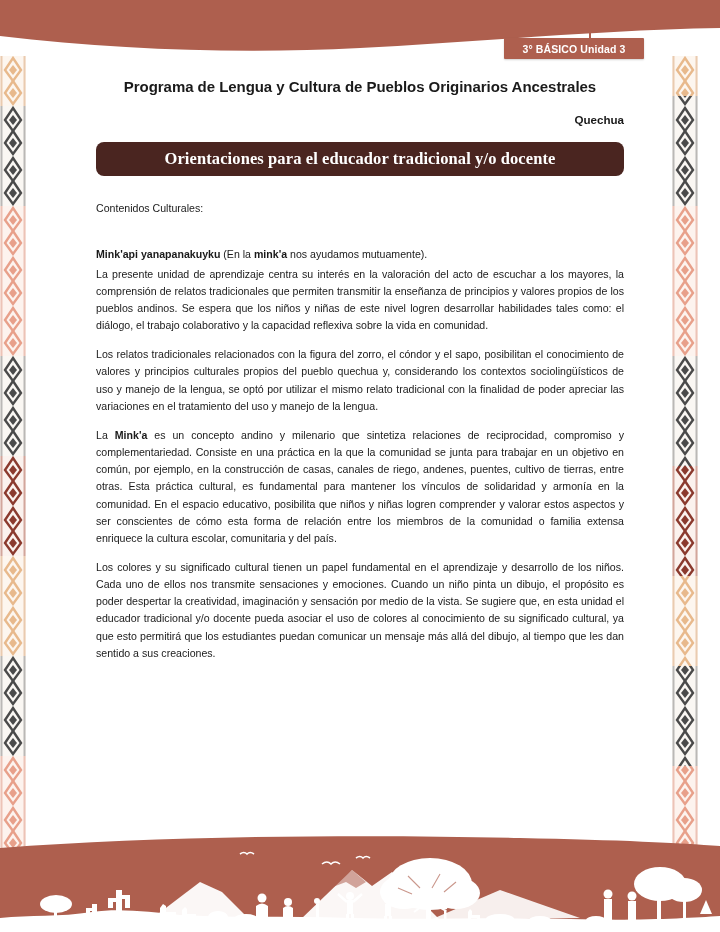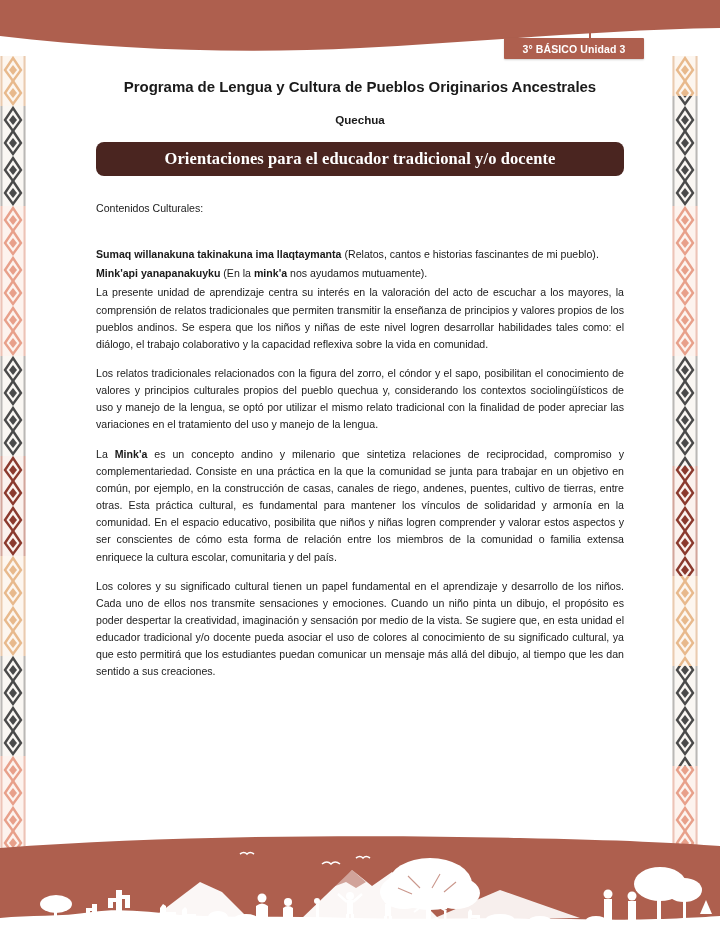--- a/index.html
+++ b/index.html
@@ -80,21 +80,21 @@
 
   .prog-title {
     text-align: center;
     font-size: 15px;
     font-weight: 700;
     color: #1a1a1a;
     letter-spacing: -.05px;
     margin-bottom: 18px;
   }
   .lang-title {
-    text-align: center;
+    text-align: right;
     font-size: 11.6px;
     font-weight: 700;
     color: #1a1a1a;
     margin-bottom: 16px;
   }
 
   .banner {
     background: #4A2520;
     border-radius: 8px;
     height: 34px;
@@ -223,23 +223,20 @@
     <div class="prog-title">Programa de Lengua y Cultura de Pueblos Originarios Ancestrales</div>
 
     <div class="lang-title">Quechua</div>
 
     <div class="banner">
       <span class="banner-text">Orientaciones para el educador tradicional y/o docente</span>
     </div>
 
     <div class="section-label">Contenidos Culturales:</div>
 
-    <div class="cc-line">
-      <b>Sumaq willanakuna takinakuna ima llaqtaymanta</b><span> (Relatos, cantos e historias fascinantes de mi pueblo).</span>
-    </div>
 
     <div class="cc-line">
       <b>Mink'api yanapanakuyku</b><span> (En la </span><b>mink'a</b><span> nos ayudamos mutuamente).</span>
     </div>
 
 
     <p class="body">La presente unidad de aprendizaje centra su interés en la valoración del acto de escuchar a los mayores, la comprensión de relatos tradicionales que permiten transmitir la enseñanza de principios y valores propios de los pueblos andinos. Se espera que los niños y niñas de este nivel logren desarrollar habilidades tales como: el diálogo, el trabajo colaborativo y la capacidad reflexiva sobre la vida en comunidad.</p>
 
     <p class="body">Los relatos tradicionales relacionados con la figura del zorro, el cóndor y el sapo, posibilitan el conocimiento de valores y principios culturales propios del pueblo quechua y, considerando los contextos sociolingüísticos de uso y manejo de la lengua, se optó por utilizar el mismo relato tradicional con la finalidad de poder apreciar las variaciones en el tratamiento del uso y manejo de la lengua.</p>
 

